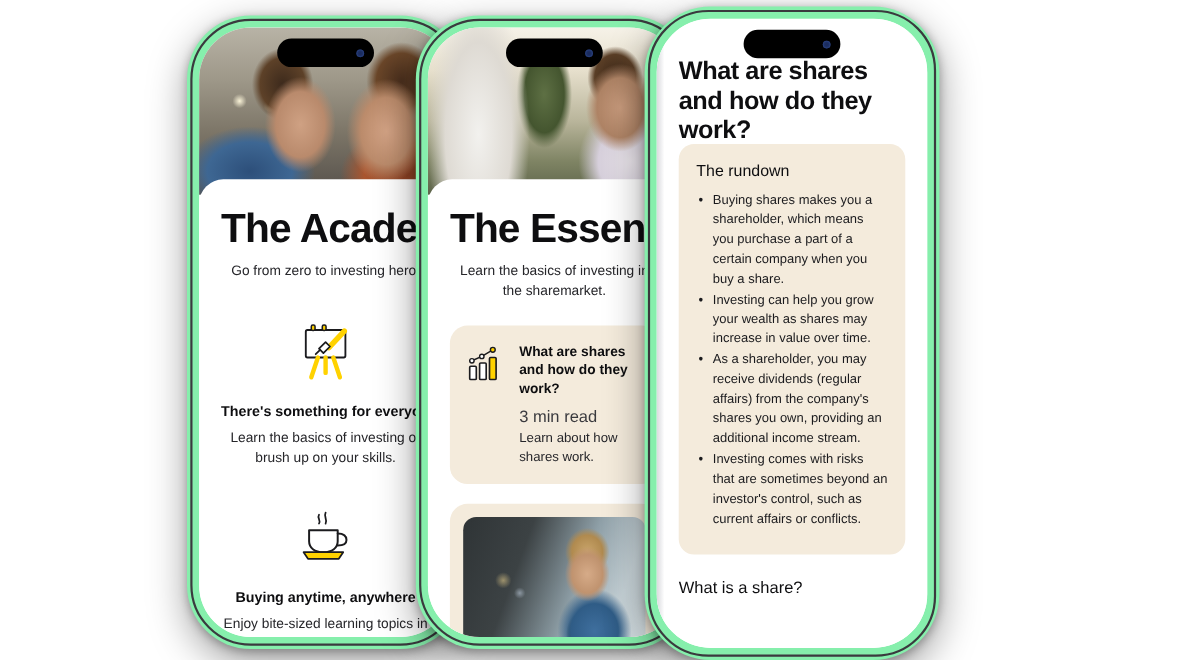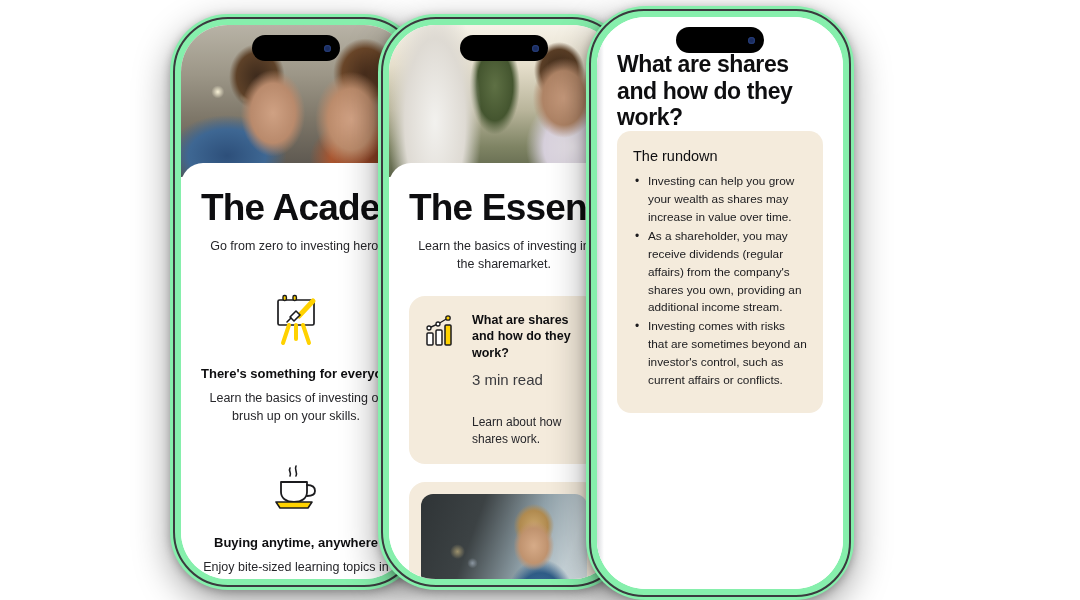--- a/index.html
+++ b/index.html
@@ -194,21 +194,21 @@
     font-weight: 700;
     color: #0e0e10;
     line-height: 1.32;
   }
   .card-meta {
     margin-top: 10px;
     font-size: 15px;
     color: #3a3a3e;
   }
   .card-desc {
-    margin-top: 26px;
+    margin-top: 2px;
     font-size: 12px;
     color: #26262a;
     line-height: 1.4;
   }
   .card-photo-wrap {
     margin-top: 18px;
     background: #F4EBDC;
     border-radius: 16px;
     padding: 12px;
     box-sizing: border-box;
@@ -383,24 +383,26 @@
       <div class="island">
         <div class="cam"></div>
       </div>
 
       <div class="article">
         <div class="article-h1">What are shares and how do they work?</div>
 
         <div class="rundown">
           <div class="rundown-h">The rundown</div>
           <ul>
+            <li>Buying shares makes you a shareholder, which means you purchase a part of a certain company when you buy a share.</li>
             <li>Investing can help you grow your wealth as shares may increase in value over time.</li>
             <li>As a shareholder, you may receive dividends (regular affairs) from the company's shares you own, providing an additional income stream.</li>
             <li>Investing comes with risks that are sometimes beyond an investor's control, such as current affairs or conflicts.</li>
           </ul>
         </div>
 
+        <div class="article-h2">What is a share?</div>
 
       </div>
     </div>
   </div>
 
 </div>
 
 </body></html>

